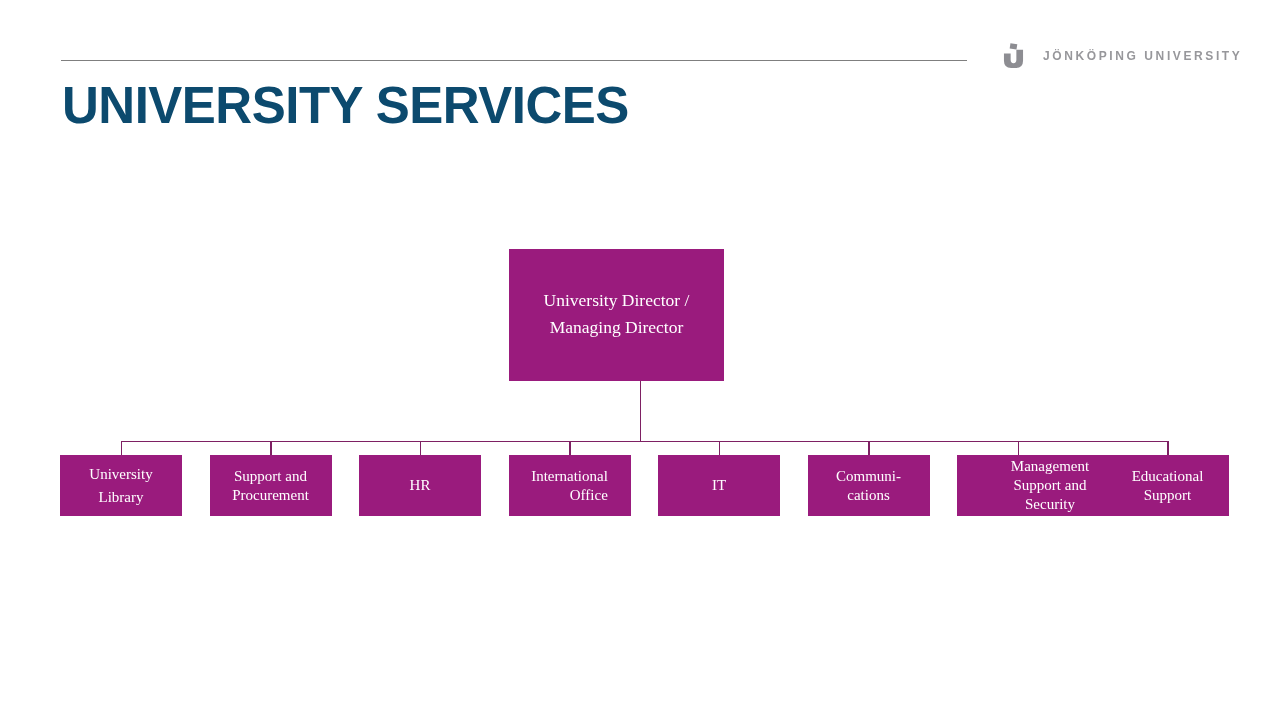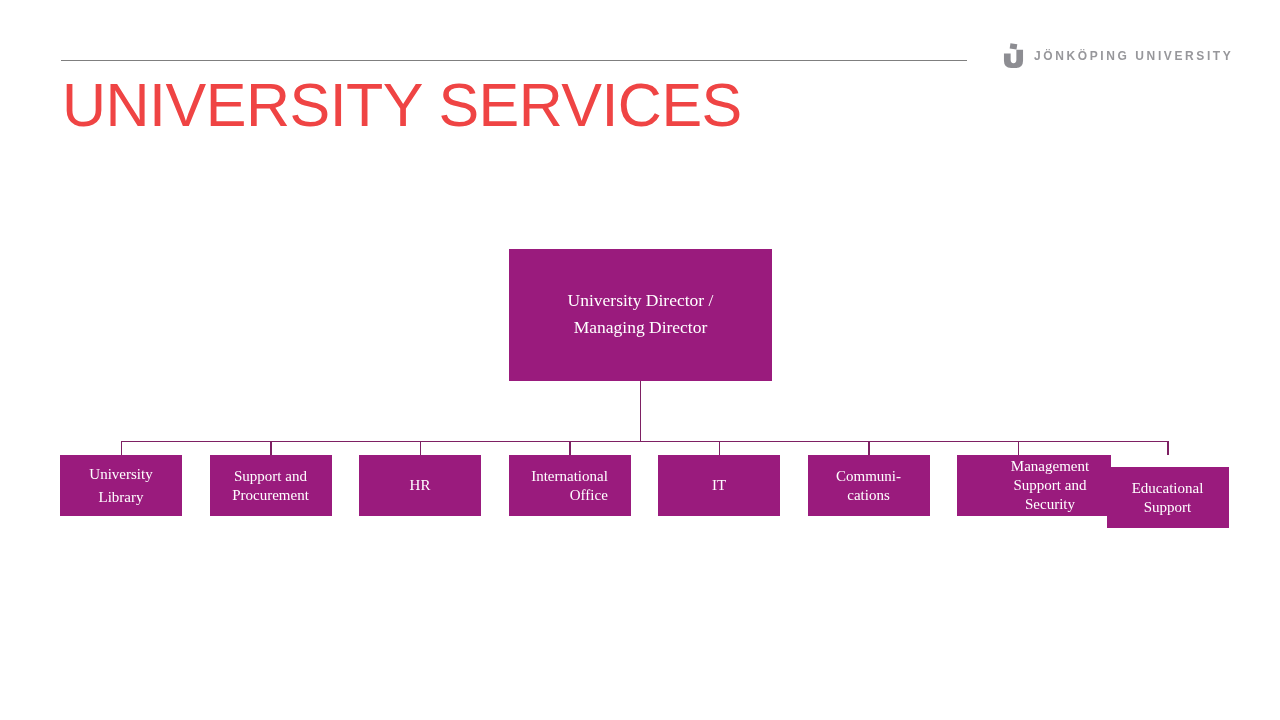--- a/index.html
+++ b/index.html
@@ -7,38 +7,38 @@
     width:1280px;height:720px;position:relative;background:#ffffff;
     font-family:"Liberation Sans", sans-serif;overflow:hidden;
   }
   .abs{position:absolute;}
 
   
   .separator{
     left:61px;top:59.5px;width:906px;height:1.5px;background:#7f7f7f;
   }
   .logo{
-    left:1003px;top:41px;height:28px;display:flex;align-items:center;gap:10px;
+    left:1003px;top:41px;height:28px;display:flex;align-items:center;gap:19px;
   }
   .logo-text{
     font-size:12px;font-weight:700;letter-spacing:2.6px;color:#97979b;
     white-space:nowrap;padding-top:2px;
   }
   .slide-title{
-    left:62px;top:80px;font-size:61px;font-weight:400;color:#ef4444;
+    left:62px;top:80px;font-size:51px;font-weight:700;color:#0c4a6e;
     letter-spacing:-0.5px;line-height:51px;white-space:nowrap;
   }
 
   
   .node{
     background:#9a1b7d;color:#ffffff;display:flex;align-items:center;justify-content:center;
     text-align:center;font-family:"Liberation Serif", serif;white-space:pre-line;
   }
   .root-node{
-    left:509px;top:249px;width:263px;height:132px;
+    left:509px;top:249px;width:215px;height:132px;
     font-size:17.5px;line-height:27px;padding-bottom:3px;box-sizing:border-box;
   }
   .unit{
     top:455px;width:122px;height:61px;font-size:15px;line-height:19px;
   }
   .unit.lh-wide{line-height:23px;}
 
   
   .conn{background:#7e2063;}
   .conn-vert{left:639.5px;top:381px;width:1.5px;height:61px;}
@@ -82,14 +82,14 @@
 Procurement</div>
 <div class="abs node unit" style="left:359px;">HR</div>
 <div class="abs node unit" style="left:508.5px;text-align:right;">International
 Office</div>
 <div class="abs node unit" style="left:658px;">IT</div>
 <div class="abs node unit" style="left:807.5px;">Communi-
 cations</div>
 <div class="abs node unit" style="left:957px;padding-left:32px;">Management
 Support and
 Security</div>
-<div class="abs node unit" style="left:1106.5px;margin-top:12px;">Educational
+<div class="abs node unit" style="left:1106.5px;">Educational
 Support</div>
 
 </body></html>

